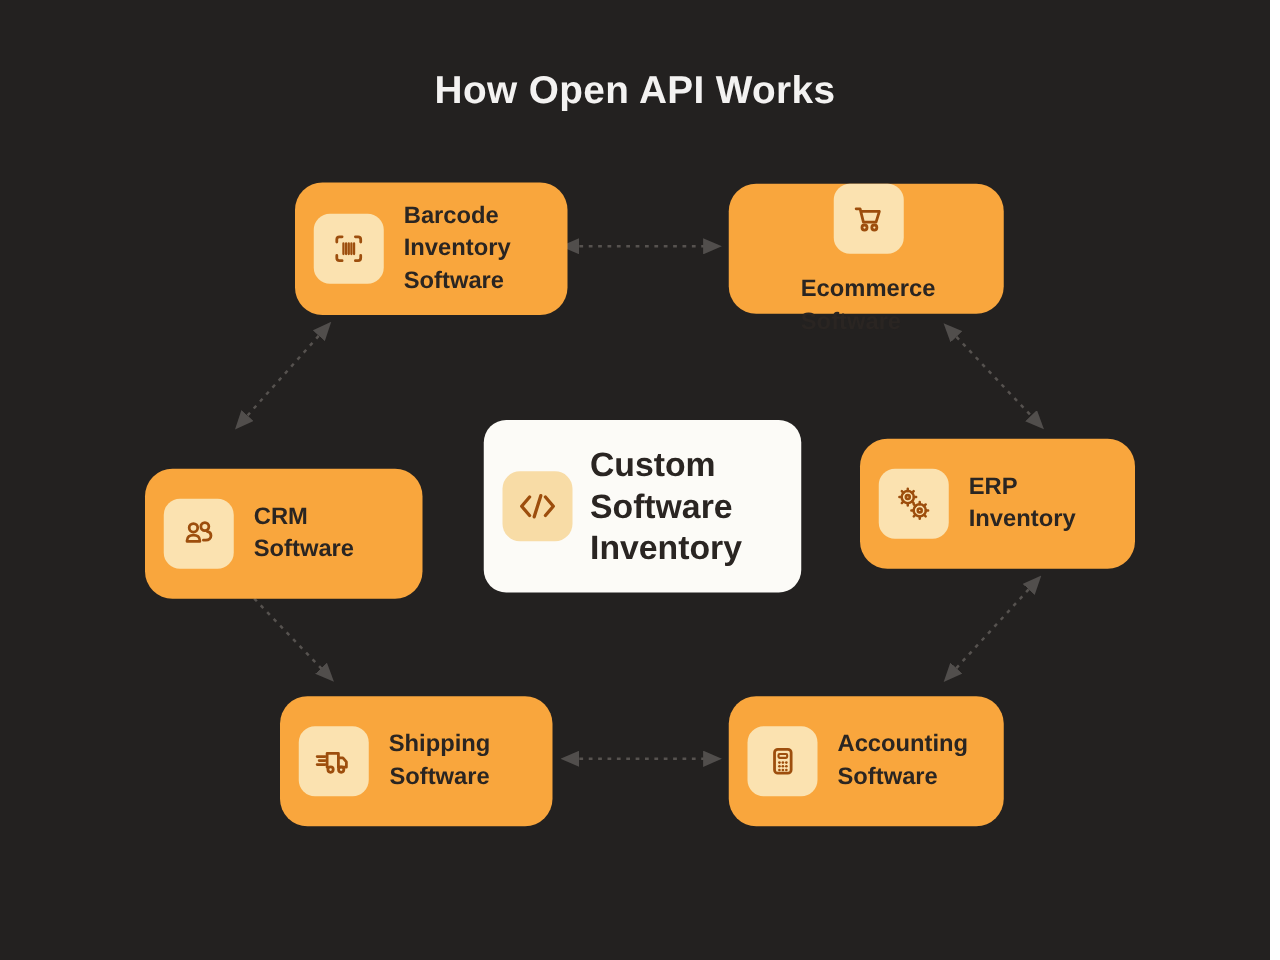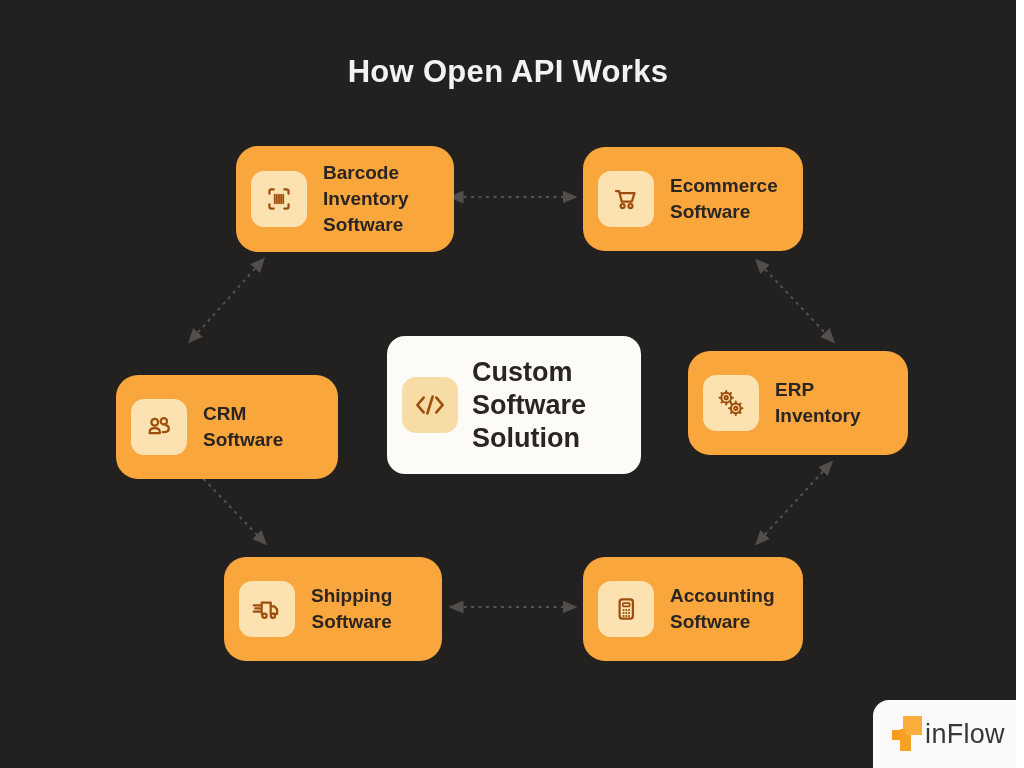--- a/index.html
+++ b/index.html
@@ -79,21 +79,21 @@
         <path d="M11 25 H9 Q7 25 7 23 V21"></path>
         <path d="M21 25 H23 Q25 25 25 23 V21"></path>
         <path d="M12 12 V20 M14 12 V20 M16 12 V20 M18 12 V20 M20 12 V20" stroke-width="1.7"></path>
       </svg>
     </div>
     <div class="label">Barcode
 Inventory
 Software</div>
   </div>
 
-  <div class="node" style="left:583px;top:147px;width:220px;height:104px;">
+  <div class="node" style="left:583px;top:147px;width:220px;height:104px;flex-direction:column;">
     <div class="tile">
       <svg class="icon" width="34" height="34" viewBox="0 0 32 32">
         <path d="M6.5 8.5 H9.5 L12 18.5 H21.5 L24 10.5 H10"></path>
         <circle cx="12.8" cy="22.6" r="1.9"></circle>
         <circle cx="20.2" cy="22.6" r="1.9"></circle>
       </svg>
     </div>
     <div class="label">Ecommerce
 Software</div>
   </div>
@@ -114,21 +114,21 @@
   <div class="node node--center" style="left:387px;top:336px;width:254px;height:138px;">
     <div class="tile">
       <svg class="icon" width="38" height="38" viewBox="0 0 36 36" style="stroke-width:2.5">
         <path d="M12 11 L6 18 L12 25"></path>
         <path d="M24 11 L30 18 L24 25"></path>
         <path d="M20.5 10 L15.5 26"></path>
       </svg>
     </div>
     <div class="label label--center">Custom
 Software
-Solution</div>
+Inventory</div>
   </div>
 
   <div class="node" style="left:688px;top:351px;width:220px;height:104px;">
     <div class="tile">
       <svg class="icon" width="34" height="34" viewBox="0 0 32 32" style="stroke-width:1.9">
         <circle cx="11.5" cy="11" r="4.6"></circle>
         <circle cx="11.5" cy="11" r="1.5"></circle>
         <path d="M16.1 11 L17.8 11 M14.75 14.25 L15.95 15.45 M11.5 15.6 L11.5 17.3 M8.25 14.25 L7.05 15.45 M6.9 11 L5.2 11 M8.25 7.75 L7.05 6.55 M11.5 6.4 L11.5 4.7 M14.75 7.75 L15.95 6.55"></path>
         <circle cx="20.5" cy="21" r="4.6"></circle>
         <circle cx="20.5" cy="21" r="1.5"></circle>
@@ -166,23 +166,14 @@
         <circle class="fdot" cx="18.9" cy="19.8" r="1"></circle>
         <circle class="fdot" cx="13.7" cy="22.6" r="1"></circle>
         <circle class="fdot" cx="16.3" cy="22.6" r="1"></circle>
         <circle class="fdot" cx="18.9" cy="22.6" r="1"></circle>
       </svg>
     </div>
     <div class="label">Accounting
 Software</div>
   </div>
 
-  <div class="logo-card">
-    <svg width="30" height="36" viewBox="0 0 30 36">
-      <rect x="11" y="0" width="19" height="19" fill="#FBAE3C"></rect>
-      <rect x="0" y="14" width="11" height="10" fill="#F59B1F"></rect>
-      <rect x="8" y="19" width="11" height="16" fill="#F7A227"></rect>
-      <rect x="8" y="13" width="6" height="6" fill="#F7A227"></rect>
-    </svg>
-    <span class="logo-text">inFlow</span>
-  </div>
 
 </div>
 
 </body></html>

